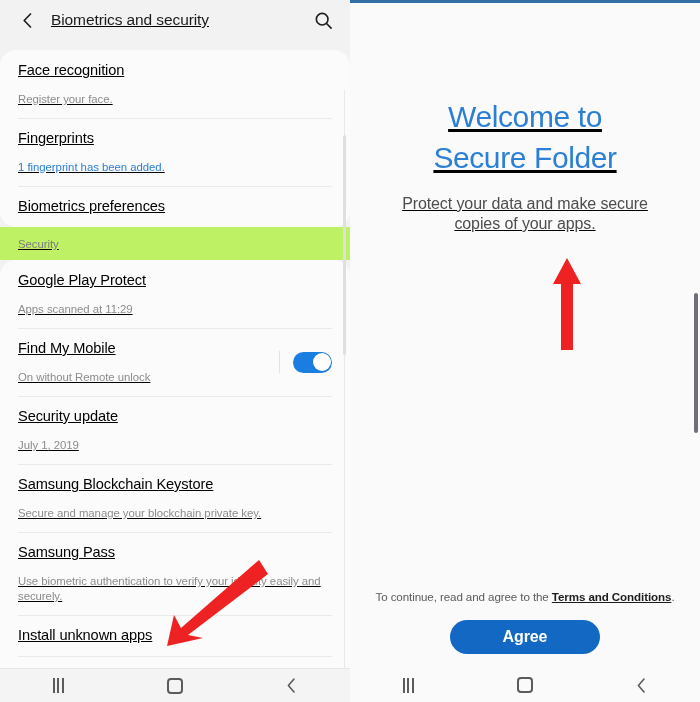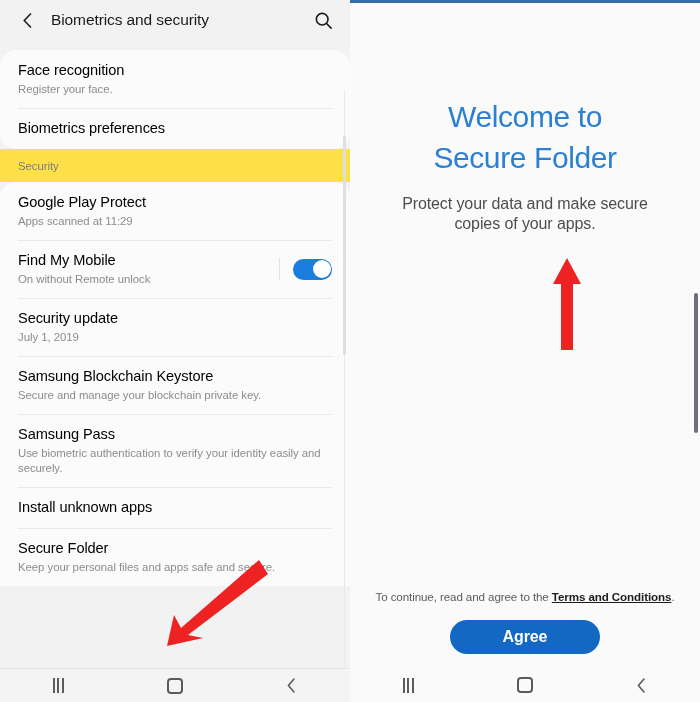--- a/index.html
+++ b/index.html
@@ -6,20 +6,21 @@
   html, body {
     width: 700px; height: 702px;
     font-family: "Liberation Sans", sans-serif;
     background: #ffffff;
     overflow: hidden;
   }
   .screen {
     position: relative;
     width: 700px; height: 546px;
     display: flex;
+    text-decoration: underline;
   }
 
   
   .panel-left {
     position: relative;
     width: 350px; height: 702px;
     background: #f2f2f2;
     overflow: hidden;
   }
   .appbar {
@@ -84,30 +85,30 @@
   .row-title {
     font-size: 14.6px;
     color: #000000;
     line-height: 19px;
     letter-spacing: -0.1px;
   }
   .row-sub {
     font-size: 11.4px;
     color: #8c8c8c;
     line-height: 15px;
-    margin-top: 2px;
+    margin-top: 12px;
     letter-spacing: -0.05px;
   }
   .row-sub.accent { color: #2b7fd4; }
 
   .section-label {
     font-size: 11.4px;
     color: #7c7c7c;
     padding: 11px 18px 10px 18px;
-    background: #fde047;
+    background: #bef264;
     letter-spacing: -0.05px;
   }
 
   .toggle-wrap {
     flex: 0 0 auto;
     display: flex;
     align-items: center;
     padding-left: 14px;
     margin-left: 6px;
     position: relative;
@@ -291,20 +292,26 @@
 
       <div class="card top">
         <div class="row">
           <div class="row-text">
             <div class="row-title">Face recognition</div>
             <div class="row-sub">Register your face.</div>
           </div>
         </div>
         <div class="row">
           <div class="row-text">
+            <div class="row-title">Fingerprints</div>
+            <div class="row-sub accent">1 fingerprint has been added.</div>
+          </div>
+        </div>
+        <div class="row">
+          <div class="row-text">
             <div class="row-title">Biometrics preferences</div>
           </div>
         </div>
       </div>
 
       <div class="section-label">Security</div>
 
       <div class="card mid">
         <div class="row">
           <div class="row-text">

